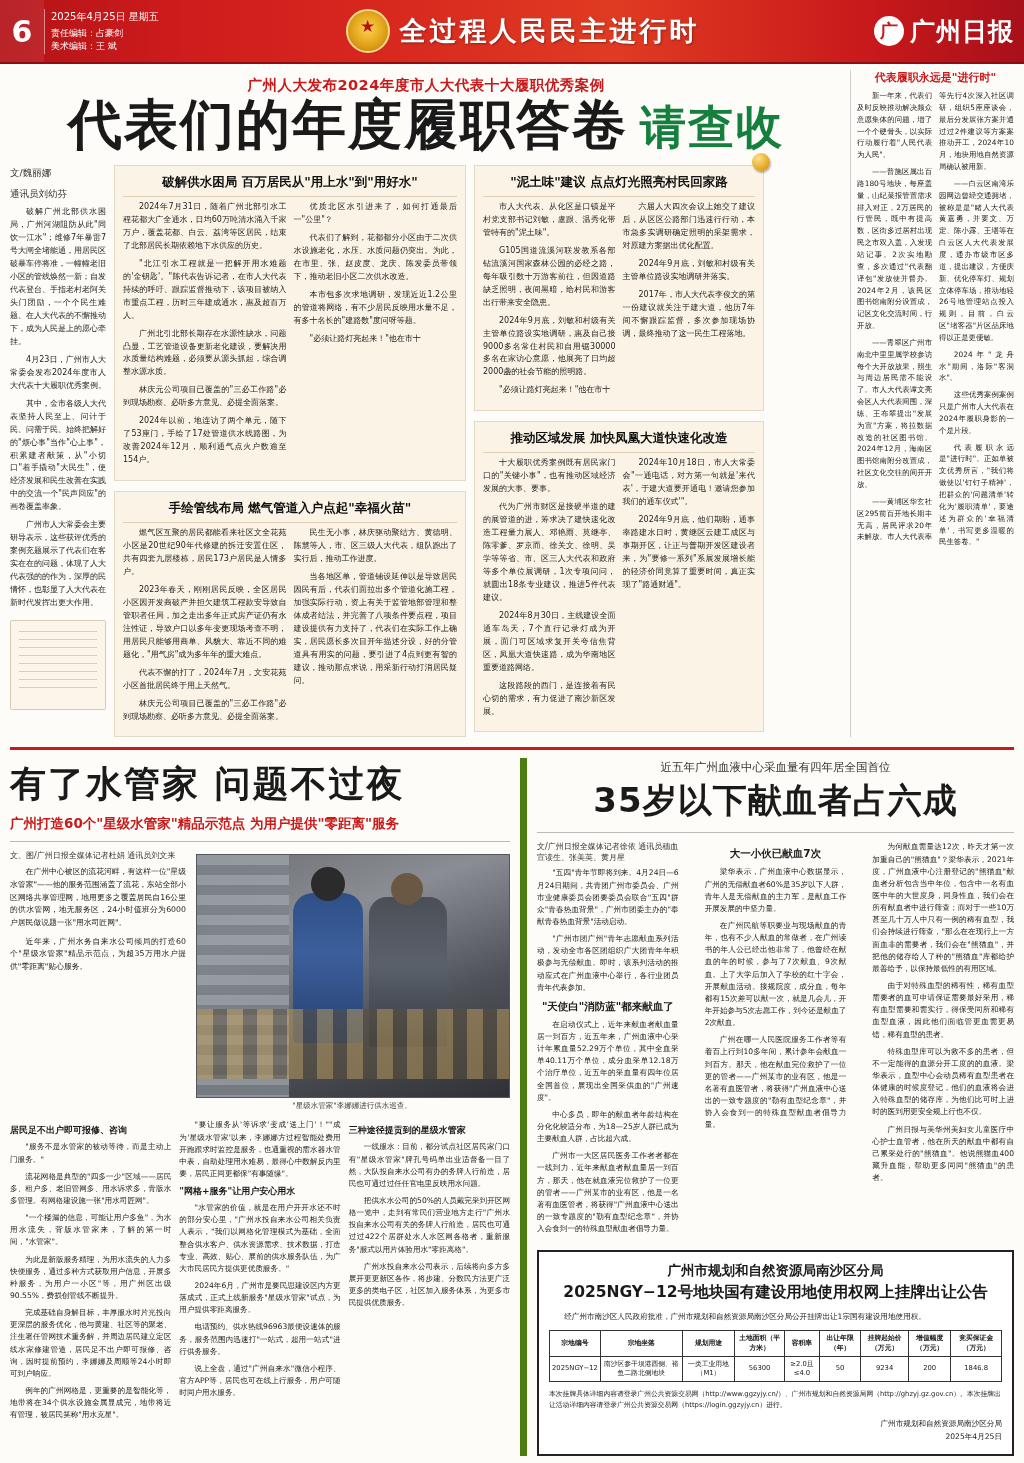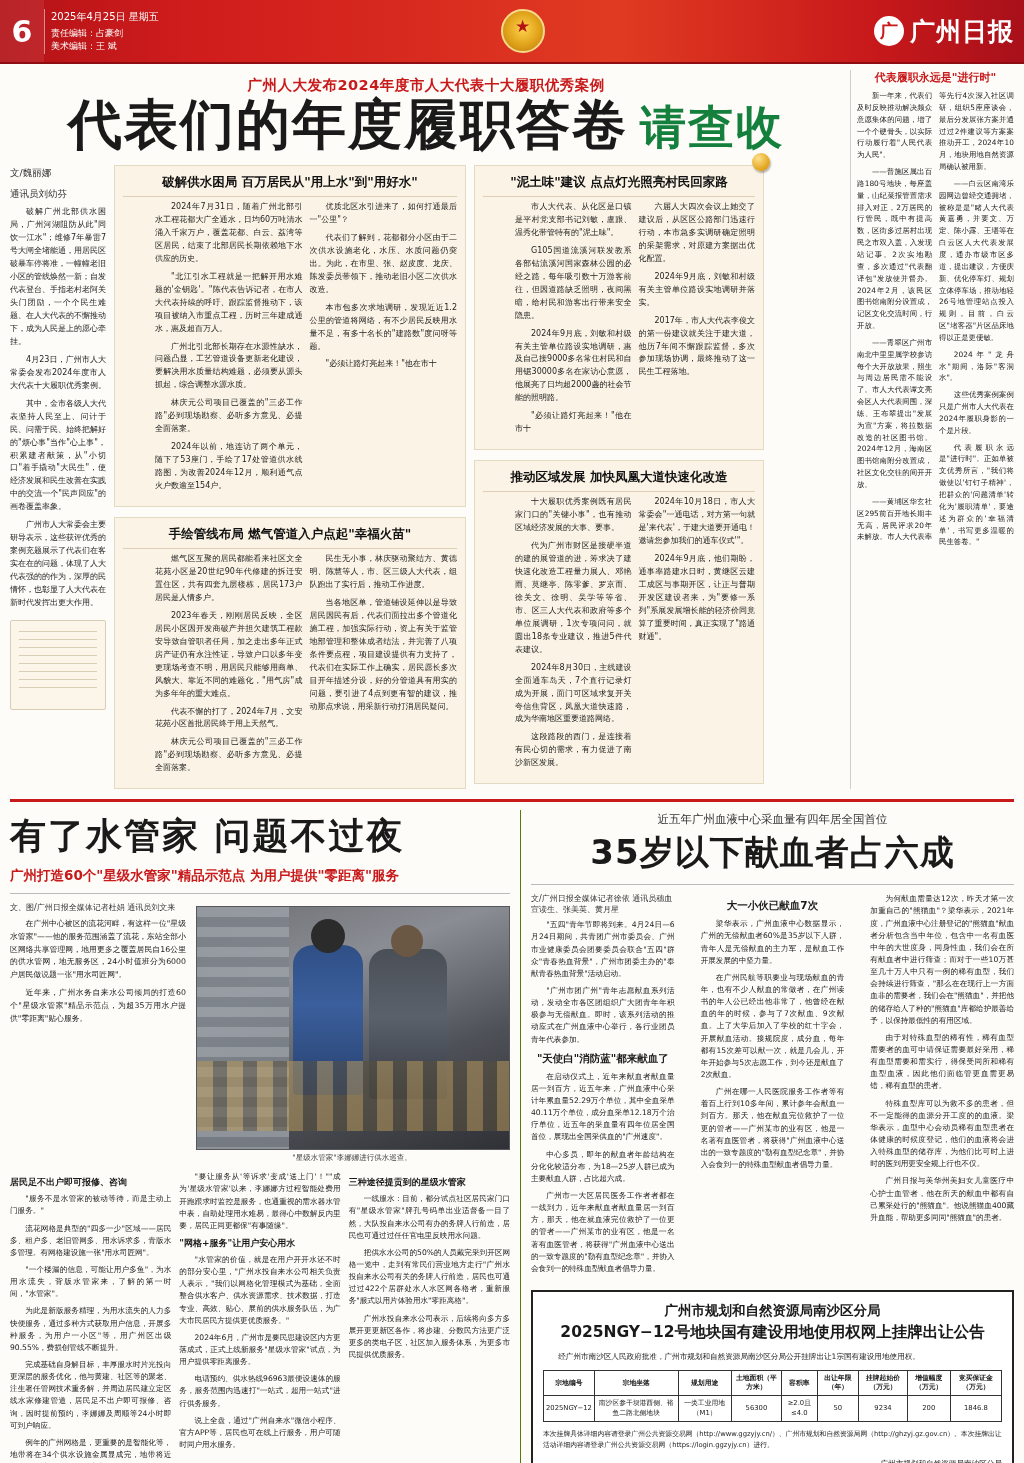--- a/index.html
+++ b/index.html
@@ -93,21 +93,21 @@
 
   .panel{
     background:#fbf4e6;border:1px solid #e4d9c2;padding:6px 8px 8px 8px;
     box-sizing:border-box;
   }
   .panel + .panel{margin-top:10px;}
   .panel-title{
     text-align:center;font-size:12.5px;font-weight:bold;color:#111;
     padding:2px 0 5px 0;margin-bottom:4px;border-bottom:1px solid #ddd0b4;
   }
-  .sub-cols{display:flex;gap:7px;margin-left:32px;}
+  .sub-cols{display:flex;gap:7px;}
   .sub-cols > div{flex:1;}
   p.body{
     font-size:8px;line-height:1.62;text-align:justify;margin:0 0 5px 0;color:#222;
     text-indent:2em;
   }
 
   .pin{
     position:absolute;width:18px;height:18px;border-radius:50%;
     background:radial-gradient(circle at 35% 30%,#ffe08a,#e0a21a 70%,#a9790c);
     box-shadow:1px 2px 2px rgba(0,0,0,.3);
@@ -119,21 +119,21 @@
   }
   .side-col{columns:2;column-gap:7px;}
   .side-col p{font-size:7.4px;line-height:1.6;margin:0 0 5px 0;text-align:justify;text-indent:2em;color:#222;}
 
   .divider{height:3px;background:#c8191b;margin:10px 0 8px 0;}
   .thin-rule{height:1px;background:#bbb;margin:8px 0;}
 
   
   .bottom-wrap{display:flex;gap:10px;}
   .bot-left{width:500px;}
-  .bot-right{width:490px;border-left:1px solid #4d7c0f;padding-left:10px;}
+  .bot-right{width:490px;border-left:7px solid #4d7c0f;padding-left:10px;}
 
   .bl-headline{font-size:36px;font-weight:bold;letter-spacing:2px;margin:2px 0 6px 0;}
   .bl-sub{font-size:13.5px;font-weight:bold;color:#c8191b;margin-bottom:7px;}
   .bl-byline{font-size:8px;color:#333;margin-bottom:5px;}
 
   .photo{
     width:312px;height:242px;margin:4px 0 3px 0;
     background:linear-gradient(160deg,#6d6f74 0%,#8a8d93 30%,#4e5157 65%,#2f3136 100%);
     position:relative;overflow:hidden;border:1px solid #55575c;
   }
@@ -198,20 +198,21 @@
 
 <div class="masthead">
   <div class="mh-page">6</div>
   <div class="mh-date">
     <div>2025年4月25日 星期五</div>
     <div>责任编辑：占豪剑</div>
     <div>美术编辑：王 斌</div>
   </div>
   <div class="mh-center">
     <div class="mh-emblem"></div>
+    <div class="mh-title">全过程人民民主进行时</div>
   </div>
   <div class="mh-brand">
     <div class="mh-brand-logo">广</div>
     <div class="mh-brand-name">广州日报</div>
   </div>
 </div>
 
 <div class="sheet">
 
   <div class="top-wrap">

